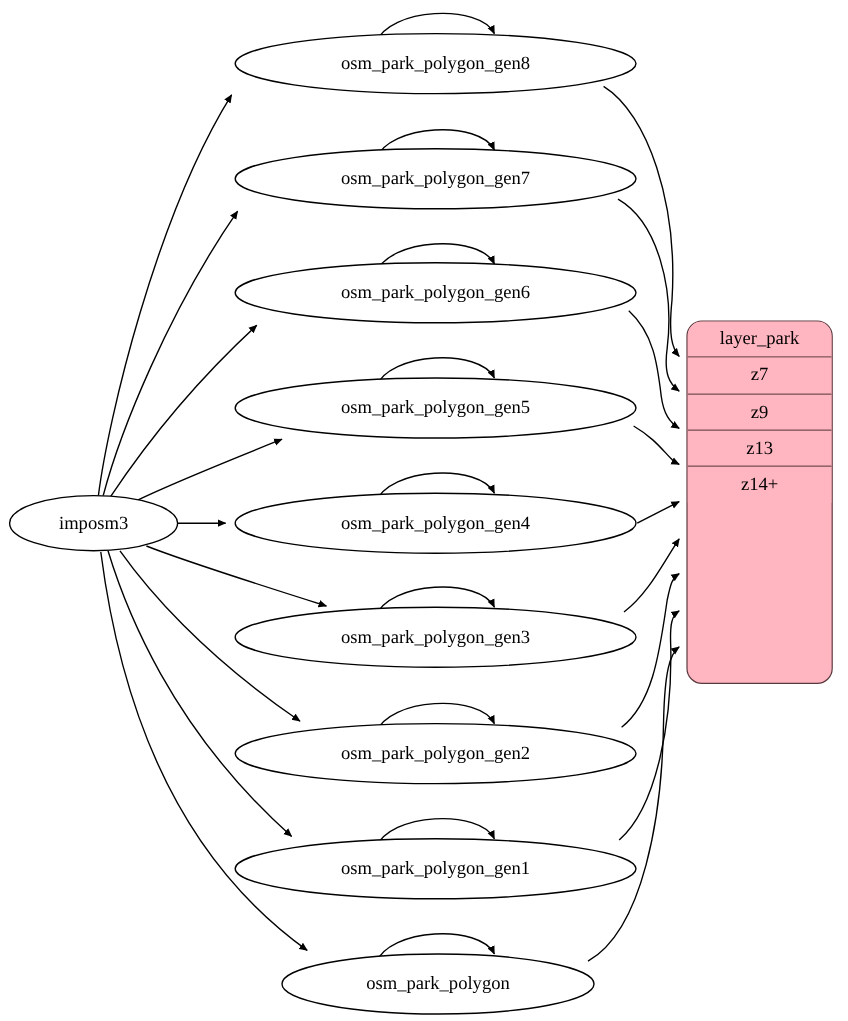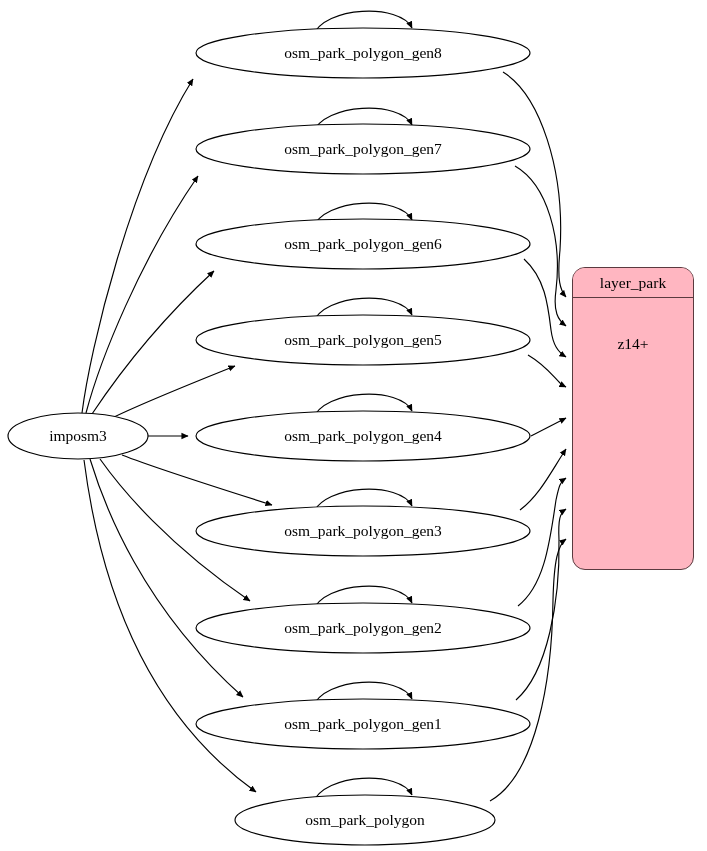--- a/index.html
+++ b/index.html
@@ -58,21 +58,20 @@
     line-height: 30.3px;
     text-align: center;
     font-family: "Liberation Serif", "DejaVu Serif", serif;
     font-size: 15.5px;
     color: #000000;
     border-bottom: 1.1px solid #5a3a3f;
     background: #ffb6c1;
   }
   .table-cell:last-child {
     border-bottom: none;
-    margin-top: 31px;
   }
 </style>
 </head>
 <body>
 
 <div id="canvas">
 
   <svg id="graph-svg" viewBox="0 0 707 851">
     <defs>
       <marker id="arrow" viewBox="0 0 10 10" refX="9.2" refY="5" markerWidth="6.2" markerHeight="6.2" orient="auto-start-reverse">
@@ -162,16 +161,19 @@
     </g>
 
     <g>
       <ellipse class="node-ellipse" cx="365" cy="820" rx="130" ry="25"></ellipse>
       <text class="node-label" x="365" y="821">osm_park_polygon</text>
     </g>
   </svg>
 
   <div id="layer-table">
     <div class="table-cell">layer_park</div>
+    <div class="table-cell">z7</div>
+    <div class="table-cell">z9</div>
+    <div class="table-cell">z13</div>
     <div class="table-cell">z14+</div>
   </div>
 
 </div>
 
 </body></html>

